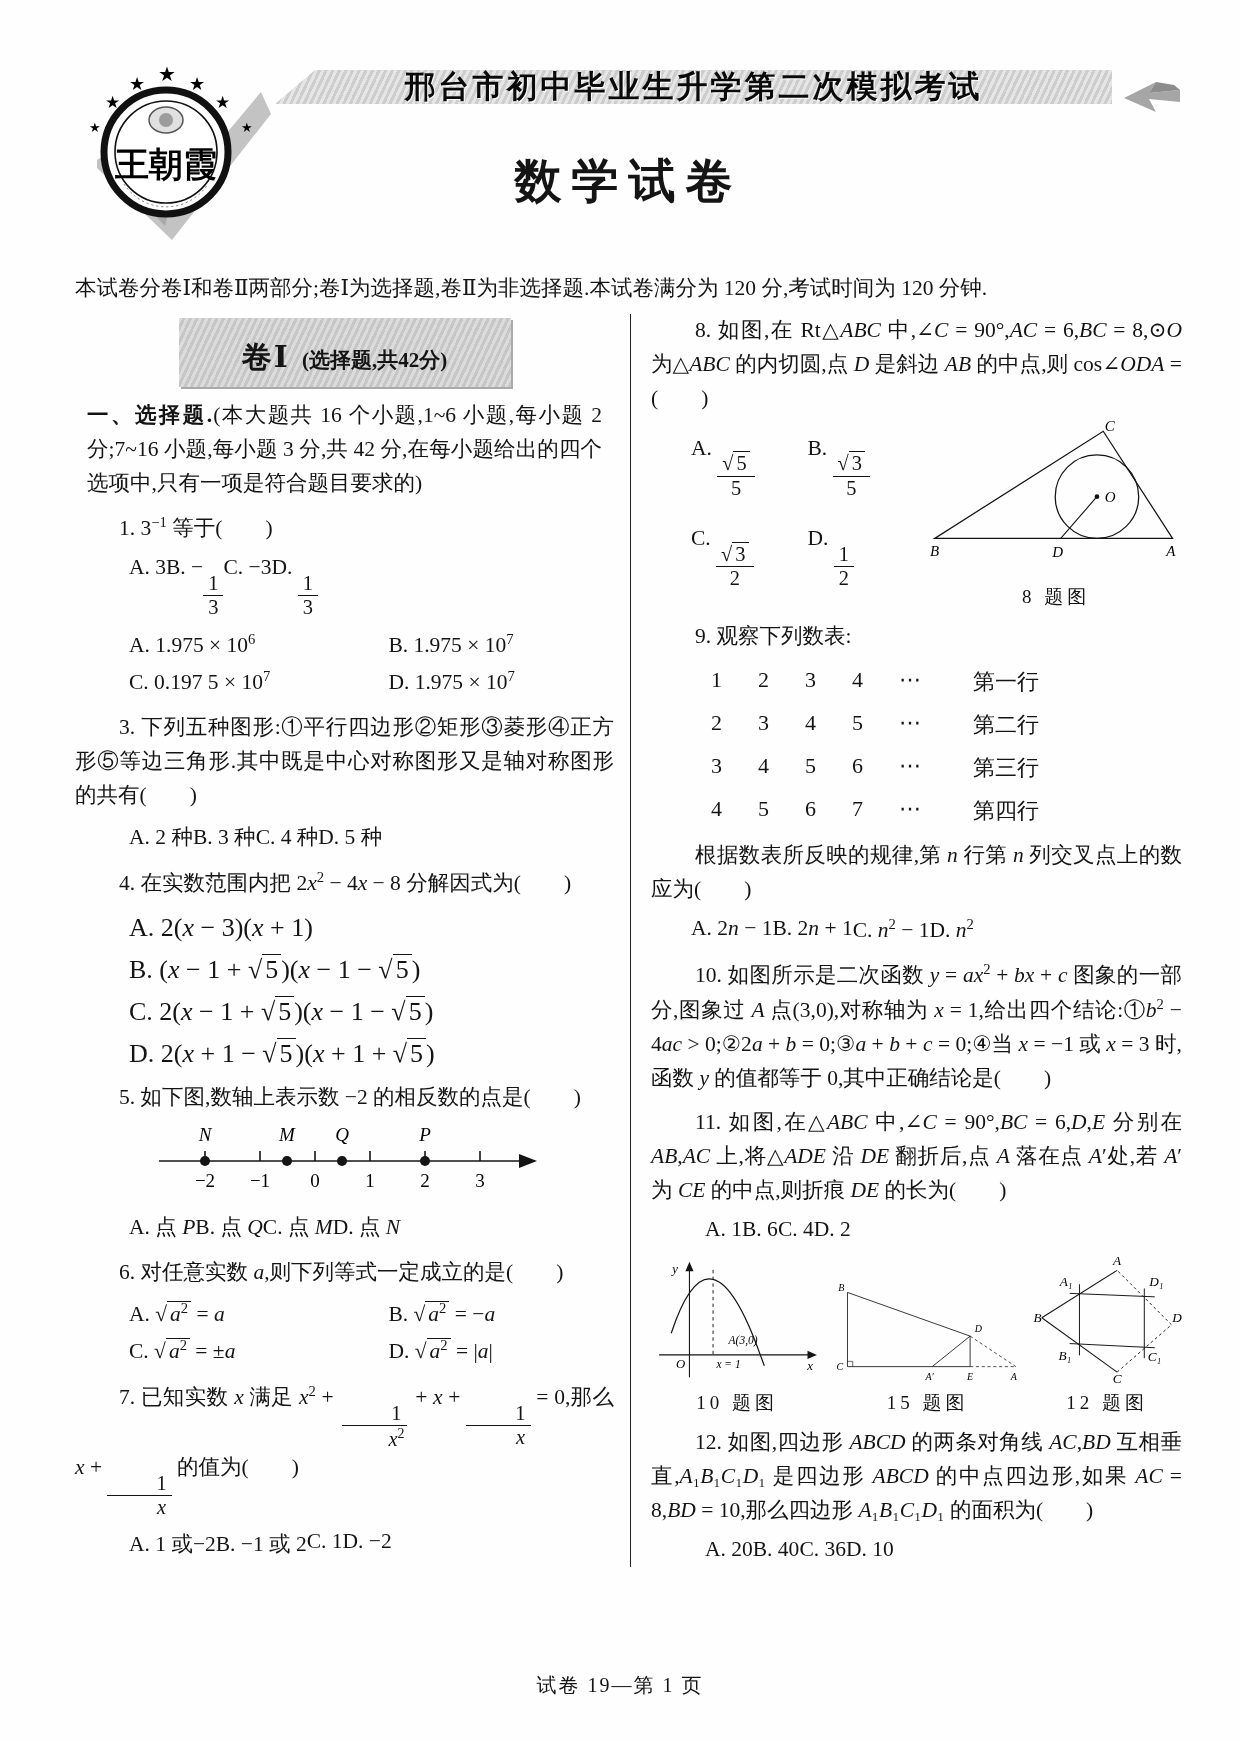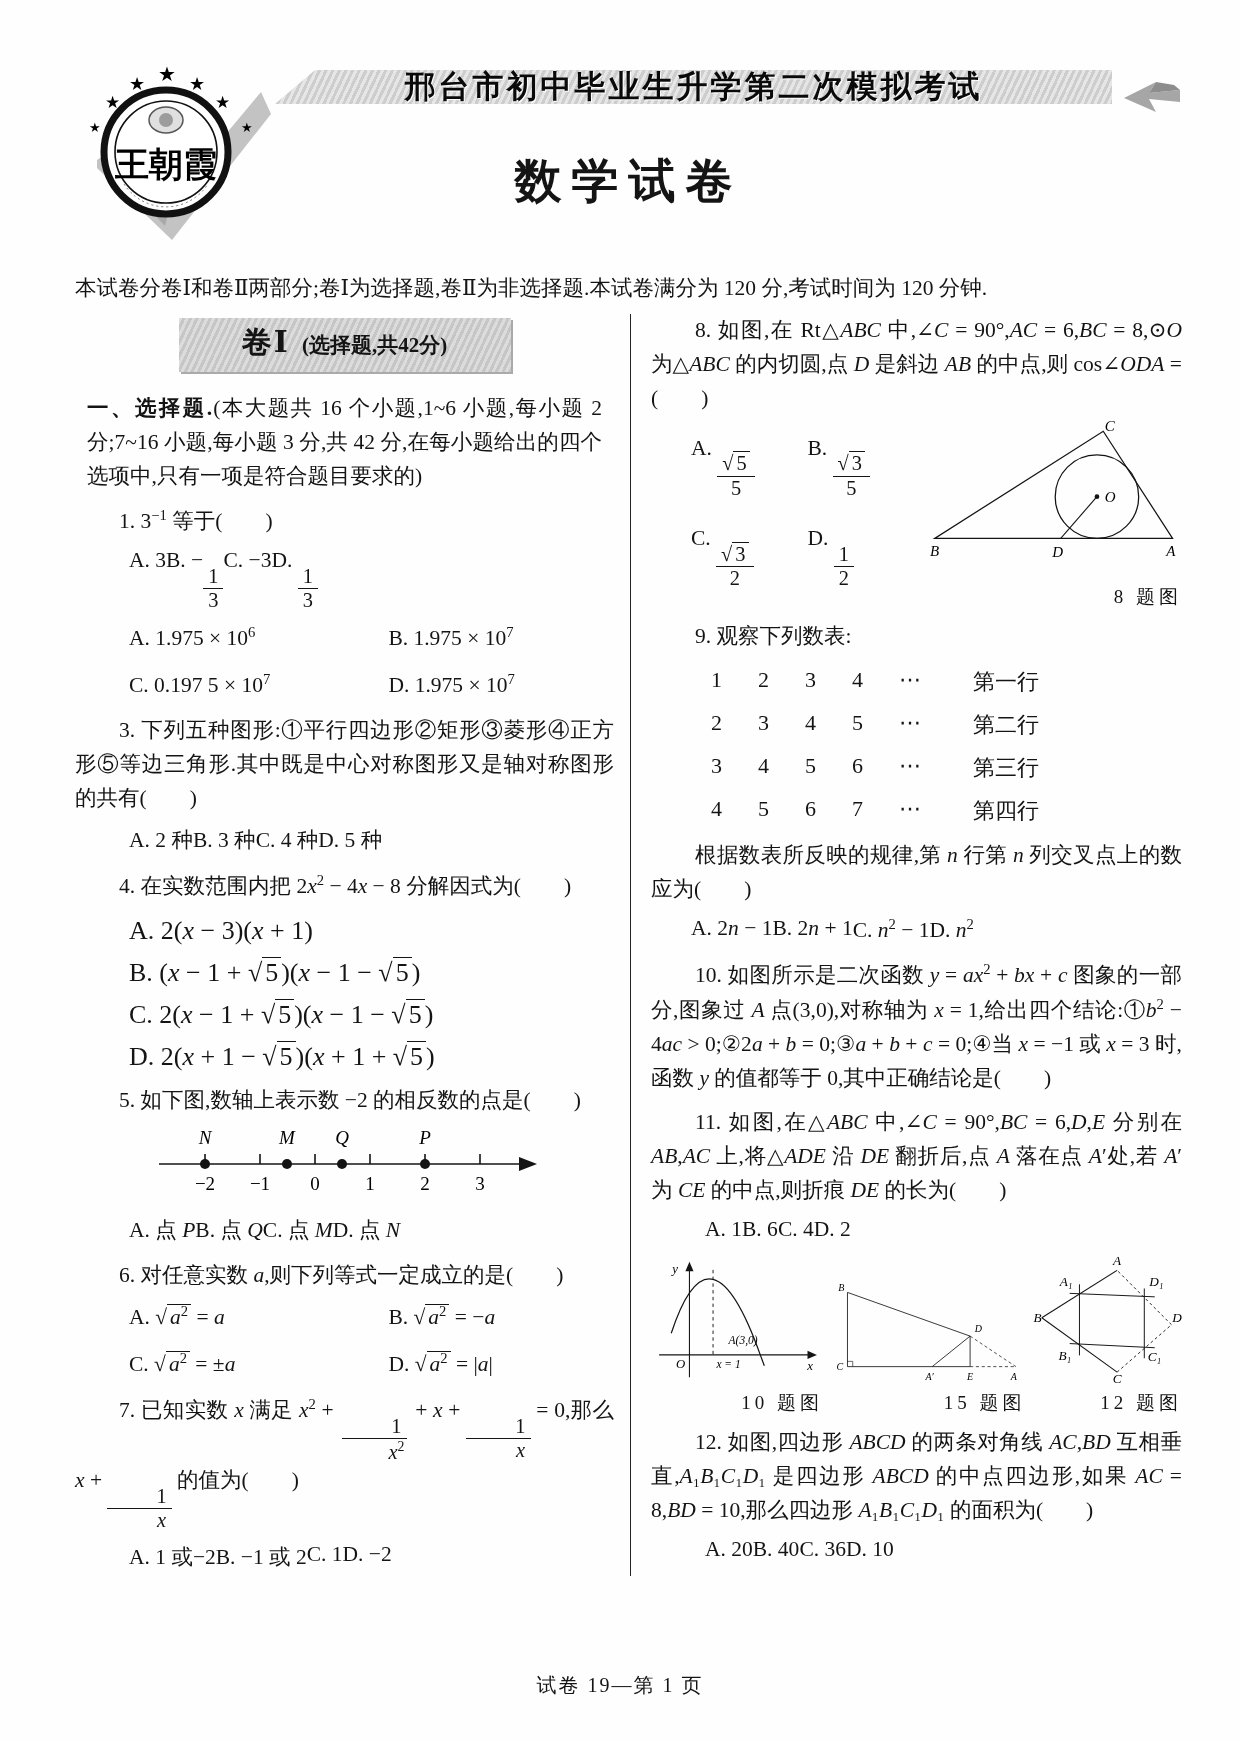--- a/index.html
+++ b/index.html
@@ -18,44 +18,44 @@
           text-shadow:1px 1px 0 #fff;}
   .banner-arrow{position:absolute;right:0;top:8px;}
   .doc-title{margin-top:30px;text-align:center;font-size:47px;font-weight:bold;letter-spacing:10px;}
   
   .intro{margin:26px 0 10px;font-size:21.5px;line-height:1.5;text-align:justify;}
   
   .cols{display:flex;align-items:stretch;margin-top:6px;}
   .col-l{width:556px;box-sizing:border-box;padding-right:16px;border-right:1.5px solid #222;}
   .col-r{flex:1;box-sizing:border-box;padding-left:20px;}
   
-  .kv-box{width:312px;margin:4px auto 20px;padding:4px 10px 9px;text-align:center;
+  .kv-box{width:312px;margin:4px auto 12px;padding:19px 10px 9px;text-align:center;
           background:repeating-linear-gradient(115deg,#dcdcdc 0 3px,#c6c6c6 3px 6px);
           font-weight:bold;white-space:nowrap;box-shadow:2px 2px 0 #aaa;}
   .kv-main{font-size:30px;letter-spacing:2px;}
   .kv-sub{font-size:21px;margin-left:12px;}
   
   .instr{margin:6px 12px 10px;font-size:21.5px;line-height:1.58;text-align:justify;}
   .instr b{letter-spacing:1px;}
   .stem{margin:10px 0 4px;font-size:21.5px;line-height:1.58;text-indent:2.05em;text-align:justify;}
   .follow{margin:6px 0 4px;font-size:21.5px;line-height:1.58;text-indent:2.05em;text-align:justify;}
   .opts4{display:flex;justify-content:flex-start;padding:5px 26px 5px 54px;font-size:21.5px;}
-  .opts2{display:grid;grid-template-columns:1.15fr 1fr;row-gap:20px;padding:6px 0 6px 54px;font-size:21.5px;}
+  .opts2{display:grid;grid-template-columns:1.15fr 1fr;row-gap:10px;padding:6px 0 6px 54px;font-size:21.5px;}
   .optstack{padding-left:54px;font-size:26px;}
   .optstack .opt{display:block;margin:12px 0;}
   .opt{white-space:nowrap;}
   sup{font-size:0.68em;}
   .frac{display:inline-flex;flex-direction:column;align-items:center;vertical-align:-0.75em;line-height:1.15;font-size:0.95em;}
   .frac .n{border-bottom:1.3px solid #141414;padding:0 5px;}
   .frac .d{padding:0 5px;}
   .sqrt{white-space:nowrap;}
   .sqrt .rad{border-top:1.3px solid #141414;padding:0 3px;}
   
   figure{margin:0;}
-  .figcap{text-align:right;font-size:19px;margin-top:2px;letter-spacing:4px;}
+  .figcap{text-align:center;font-size:19px;margin-top:2px;letter-spacing:4px;}
   .nl-wrap{text-align:center;margin:4px 0;}
   .q8row{display:flex;align-items:flex-start;gap:6px;margin-top:2px;}
   .q8row .opts2{flex:1;grid-template-columns:1fr 1fr;row-gap:26px;padding-left:40px;margin-top:10px;}
   .figrow{display:flex;justify-content:space-between;align-items:flex-end;margin:8px 0 2px;}
   .lbl{font-style:italic;font-size:19px;}
   .lbl2{font-style:italic;font-size:17px;}
   .numtable{margin:4px 0;}
   .ntrow{display:flex;padding-left:60px;margin:13px 0;font-size:22px;}
   .ncell{width:47px;}
   .ndots{width:66px;letter-spacing:2px;}

